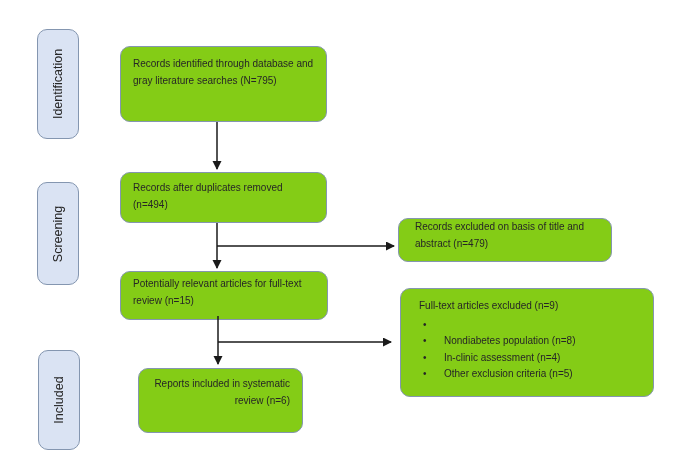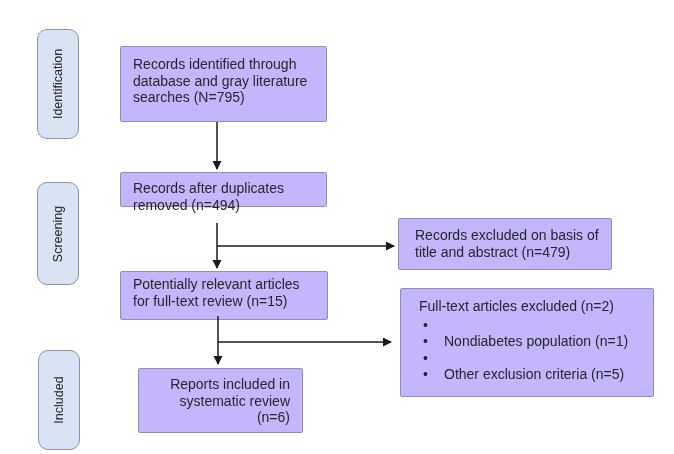--- a/index.html
+++ b/index.html
@@ -32,34 +32,34 @@
     font-size: 12.5px;
     color: #262626;
   }
   .stage-identification { left: 37px; top: 29px;  width: 40px; height: 108px; }
   .stage-screening      { left: 37px; top: 182px; width: 40px; height: 101px; }
   .stage-included       { left: 38px; top: 350px; width: 40px; height: 98px; }
 
   
   .flow-box {
     position: absolute;
-    background: #c4b5fd;
+    background: #84cc16;
     border: 1.3px solid #8496b0;
-    border-radius: 2px;
+    border-radius: 10px;
     box-sizing: border-box;
-    font-size: 14px;
+    font-size: 10px;
     line-height: 16.5px;
     color: #262626;
   }
   .box-identified   { left: 120px; top: 46px;  width: 207px; height: 76px; padding: 9px 10px 0 12px; }
-  .box-deduplicated { left: 120px; top: 172px; width: 207px; height: 35px; padding: 7px 10px 0 12px; }
+  .box-deduplicated { left: 120px; top: 172px; width: 207px; height: 51px; padding: 7px 10px 0 12px; }
   .box-fulltext     { left: 120px; top: 271px; width: 208px; height: 49px; padding: 4px 10px 0 12px; }
   .box-included     { left: 138px; top: 368px; width: 165px; height: 65px; padding: 7px 12px 0 12px; text-align: right; }
 
-  .box-excl-title   { left: 398px; top: 218px; width: 214px; height: 52px; padding: 8px 8px 0 16px; }
+  .box-excl-title   { left: 398px; top: 218px; width: 214px; height: 44px; padding: 0 8px 0 16px; }
   .box-excl-full    { left: 400px; top: 288px; width: 254px; height: 109px; padding: 9px 8px 0 18px; }
 
   .box-excl-full ul {
     list-style: none;
     margin: 2px 0 0 0;
     padding: 0;
   }
   .box-excl-full li {
     display: flex;
   }
@@ -102,31 +102,32 @@
     <span>Potentially relevant articles for full-text review (n=15)</span>
   </div>
   <div class="flow-box box-included">
     <span>Reports included in systematic review (n=6)</span>
   </div>
 
   <div class="flow-box box-excl-title">
     <span>Records excluded on basis of title and abstract (n=479)</span>
   </div>
   <div class="flow-box box-excl-full">
-    <div>Full-text articles excluded (n=2)</div>
+    <div>Full-text articles excluded (n=9)</div>
     <ul>
       <li>
         <span class="bullet">•</span>
       </li>
       <li>
         <span class="bullet">•</span>
-        <span>Nondiabetes population (n=1)</span>
+        <span>Nondiabetes population (n=8)</span>
       </li>
       <li>
         <span class="bullet">•</span>
+        <span>In-clinic assessment (n=4)</span>
       </li>
       <li>
         <span class="bullet">•</span>
         <span>Other exclusion criteria (n=5)</span>
       </li>
     </ul>
   </div>
 
   <svg class="arrows" width="674" height="454" viewBox="0 0 674 454">
     <defs>

